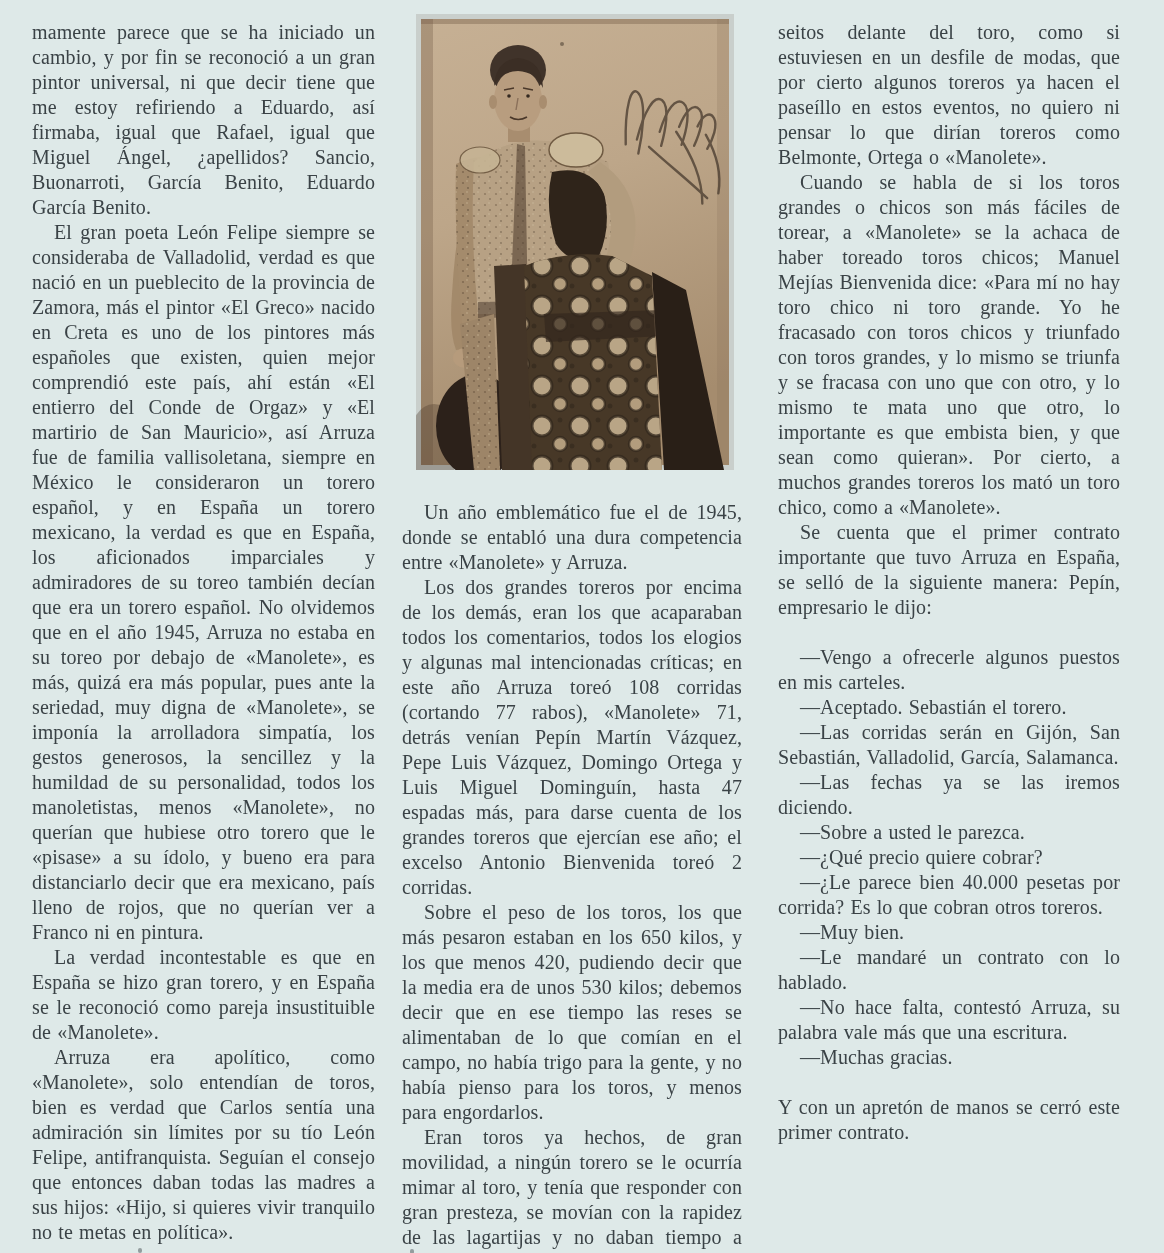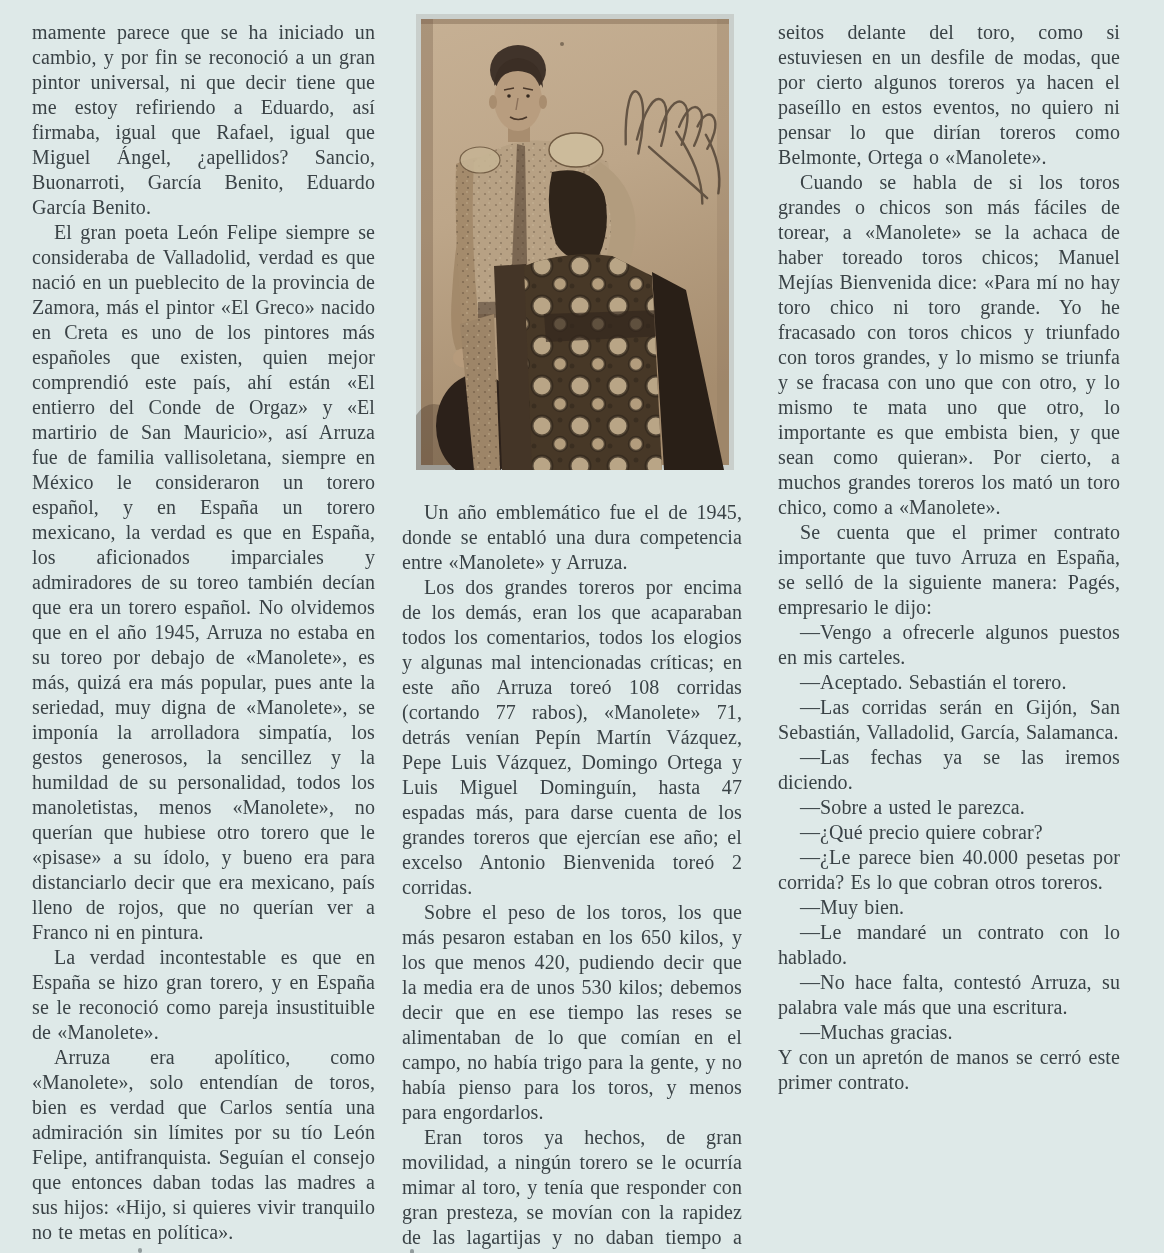--- a/index.html
+++ b/index.html
@@ -22,21 +22,21 @@
     font-size:20px;line-height:25px;
     text-align:justify;
     word-spacing:1px;
     letter-spacing:0.1px;
   }
   .col-left{left:32px;width:343px;}
   .col-middle{left:402px;top:14px;width:340px;}
   .col-right{left:778px;width:342px;}
   .para{margin:0;}
   .para.indent{text-indent:22px;}
-  .para.gap-top{}
+  .para.gap-top{margin-top:25px;}
   .photo-wrap{width:318px;margin:0 0 30px 14px;}
   .photo-wrap svg{display:block;}
   .crop-speck{
     position:absolute;height:5px;border-radius:2px;
     background:rgba(55,65,68,.45);
   }
   .speck-1{left:138px;top:1248px;width:4px;}
   .speck-2{left:410px;top:1249px;width:4px;}
 </style>
 </head>
@@ -135,21 +135,21 @@
         <p class="para indent">Un año emblemático fue el de 1945, donde se entabló una dura competencia entre «Manolete» y Arruza.</p>
         <p class="para indent">Los dos grandes toreros por encima de los demás, eran los que acaparaban todos los comentarios, todos los elogios y algunas mal intencionadas críticas; en este año Arruza toreó 108 corridas (cortando 77 rabos), «Manolete» 71, detrás venían Pepín Martín Vázquez, Pepe Luis Vázquez, Domingo Ortega y Luis Miguel Dominguín, hasta 47 espadas más, para darse cuenta de los grandes toreros que ejercían ese año; el excelso Antonio Bienvenida toreó 2 corridas.</p>
         <p class="para indent">Sobre el peso de los toros, los que más pesaron estaban en los 650 kilos, y los que menos 420, pudiendo decir que la media era de unos 530 kilos; debemos decir que en ese tiempo las reses se alimentaban de lo que comían en el campo, no había trigo para la gente, y no había pienso para los toros, y menos para engordarlos.</p>
         <p class="para indent">Eran toros ya hechos, de gran movilidad, a ningún torero se le ocurría mimar al toro, y tenía que responder con gran presteza, se movían con la rapidez de las lagartijas y no daban tiempo a componer la figura ni a dar pa-</p>
       </div>
   </div>
 
   <div class="col col-right">
       <p class="para">seitos delante del toro, como si estuviesen en un desfile de modas, que por cierto algunos toreros ya hacen el paseíllo en estos eventos, no quiero ni pensar lo que dirían toreros como Belmonte, Ortega o «Manolete».</p>
       <p class="para indent">Cuando se habla de si los toros grandes o chicos son más fáciles de torear, a «Manolete» se la achaca de haber toreado toros chicos; Manuel Mejías Bienvenida dice: «Para mí no hay toro chico ni toro grande. Yo he fracasado con toros chicos y triunfado con toros grandes, y lo mismo se triunfa y se fracasa con uno que con otro, y lo mismo te mata uno que otro, lo importante es que embista bien, y que sean como quieran». Por cierto, a muchos grandes toreros los mató un toro chico, como a «Manolete».</p>
-      <p class="para indent">Se cuenta que el primer contrato importante que tuvo Arruza en España, se selló de la siguiente manera: Pagés, empresario le dijo:</p>
+      <p class="para indent">Se cuenta que el primer contrato importante que tuvo Arruza en España, se selló de la siguiente manera: Pepín, empresario le dijo:</p>
       <p class="para indent gap-top">—Vengo a ofrecerle algunos puestos en mis carteles.</p>
       <p class="para indent">—Aceptado. Sebastián el torero.</p>
       <p class="para indent">—Las corridas serán en Gijón, San Sebastián, Valladolid, García, Salamanca.</p>
       <p class="para indent">—Las fechas ya se las iremos diciendo.</p>
       <p class="para indent">—Sobre a usted le parezca.</p>
       <p class="para indent">—¿Qué precio quiere cobrar?</p>
       <p class="para indent">—¿Le parece bien 40.000 pesetas por corrida? Es lo que cobran otros toreros.</p>
       <p class="para indent">—Muy bien.</p>
       <p class="para indent">—Le mandaré un contrato con lo hablado.</p>
       <p class="para indent">—No hace falta, contestó Arruza, su palabra vale más que una escritura.</p>

